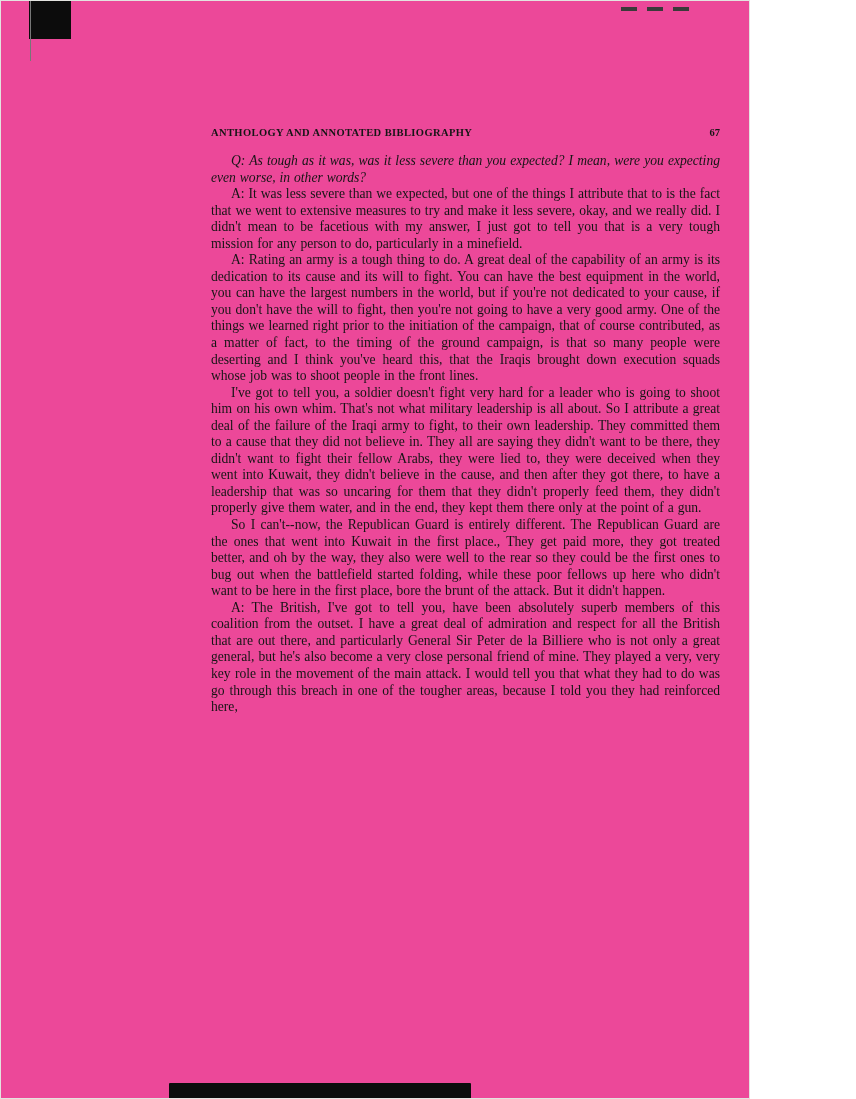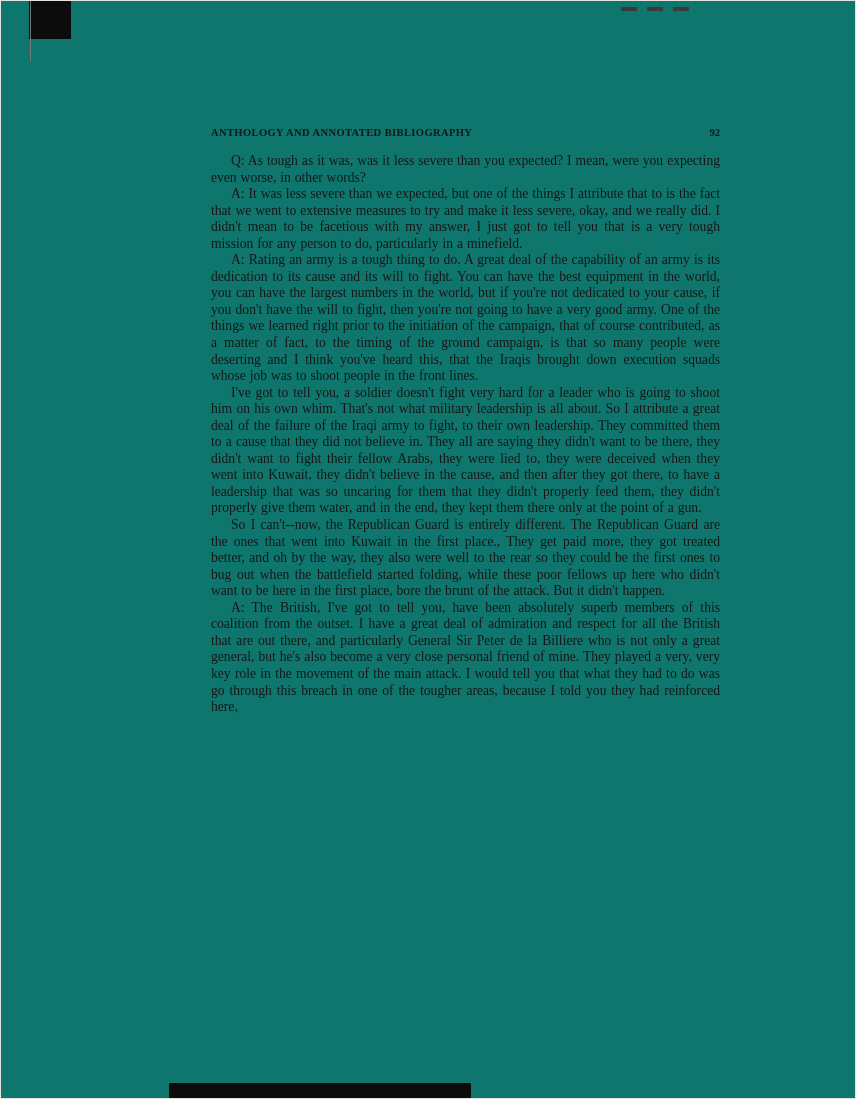--- a/index.html
+++ b/index.html
@@ -2,23 +2,23 @@
 <html><head>
 <meta charset="utf-8">
 <style>
   html, body {
     margin: 0;
     padding: 0;
     background: #ffffff;
   }
   .scan {
     position: relative;
-    width: 856px;
+    width: 750px;
     height: 1099px;
-    background: #0f766e;
+    background: #ec4899;
     box-sizing: border-box;
     border: 1px solid #e3e3e0;
     overflow: hidden;
     font-family: "Liberation Serif", "DejaVu Serif", serif;
     color: #151515;
   }
   
   .artifact { position: absolute; background: #0c0c0c; }
   .artifact-tl { left: 28px; top: 0; width: 42px; height: 38px; }
   .artifact-tr {
@@ -45,38 +45,38 @@
   }
   .header .page-num { letter-spacing: 0; }
   p {
     margin: 0;
     font-size: 13.6px;
     line-height: 16.55px;
     text-align: justify;
     text-indent: 20px;
     word-spacing: 0.5px;
   }
-  p.q { margin-top: 16.5px; }
+  p.q { font-style: italic; margin-top: 16.5px; }
   .content p:first-of-type { margin-top: 0; }
 </style>
 </head>
 <body>
 
 <div class="scan">
 
   <div class="artifact artifact-tl"></div>
   <div class="edge-line-left"></div>
   <div class="artifact artifact-tr"></div>
   <div class="artifact artifact-bottom"></div>
 
   <div class="content">
 
     <div class="header">
       <span class="running-title">ANTHOLOGY AND ANNOTATED BIBLIOGRAPHY</span>
-      <span class="page-num">92</span>
+      <span class="page-num">67</span>
     </div>
 
     <p class="q">Q:  As tough as it was, was it less severe than you expected? I mean, were you expecting even worse, in other words?</p>
     <p class="a">A:  It was less severe than we expected, but one of the things I attribute that to is the fact that we went to extensive measures to try and make it less severe, okay, and we really did. I didn't mean to be facetious with my answer, I just got to tell you that is a very tough mission for any person to do, particularly in a minefield.</p>
 
     <p class="a">A:  Rating an army is a tough thing to do.  A great deal of the capability of an army is its dedication to its cause and its will to fight.  You can have the best equipment in the world, you can have the largest numbers in the world, but if you're not dedicated to your cause, if you don't have the will to fight, then you're not going to have a very good army.  One of the things we learned right prior to the initiation of the campaign, that of course contributed, as a matter of fact, to the timing of the ground campaign, is that so many people were deserting and I think you've heard this, that the Iraqis brought down execution squads whose job was to shoot people in the front lines.</p>
     <p class="a">I've got to tell you, a soldier doesn't fight very hard for a leader who is going to shoot him on his own whim.  That's not what military leadership is all about.  So I attribute a great deal of the failure of the Iraqi army to fight, to their own leadership.  They committed them to a cause that they did not believe in. They all are saying they didn't want to be there, they didn't want to fight their fellow Arabs, they were lied to, they were deceived when they went into Kuwait, they didn't believe in the cause, and then after they got there, to have a leadership that was so uncaring for them that they didn't properly feed them, they didn't properly give them water, and in the end, they kept them there only at the point of a gun.</p>
     <p class="a">So I can't--now, the Republican Guard is entirely different. The Republican Guard are the ones that went into Kuwait in the first place., They get paid more, they got treated better, and oh by the way, they also were well to the rear so they could be the first ones to bug out when the battlefield started folding, while these poor fellows up here who didn't want to be here in the first place, bore the brunt of the attack.  But it didn't happen.</p>
 
     <p class="a">A:  The British, I've got to tell you, have been absolutely superb members of this coalition from the outset. I have a great deal of admiration and respect for all the British that are out there, and particularly General Sir Peter de la Billiere who is not only a great general, but he's also become a very close personal friend of mine.  They played a very, very key role in the movement of the main attack. I would tell you that what they had to do was go through this breach in one of the tougher areas, because I told you they had reinforced here,</p>

